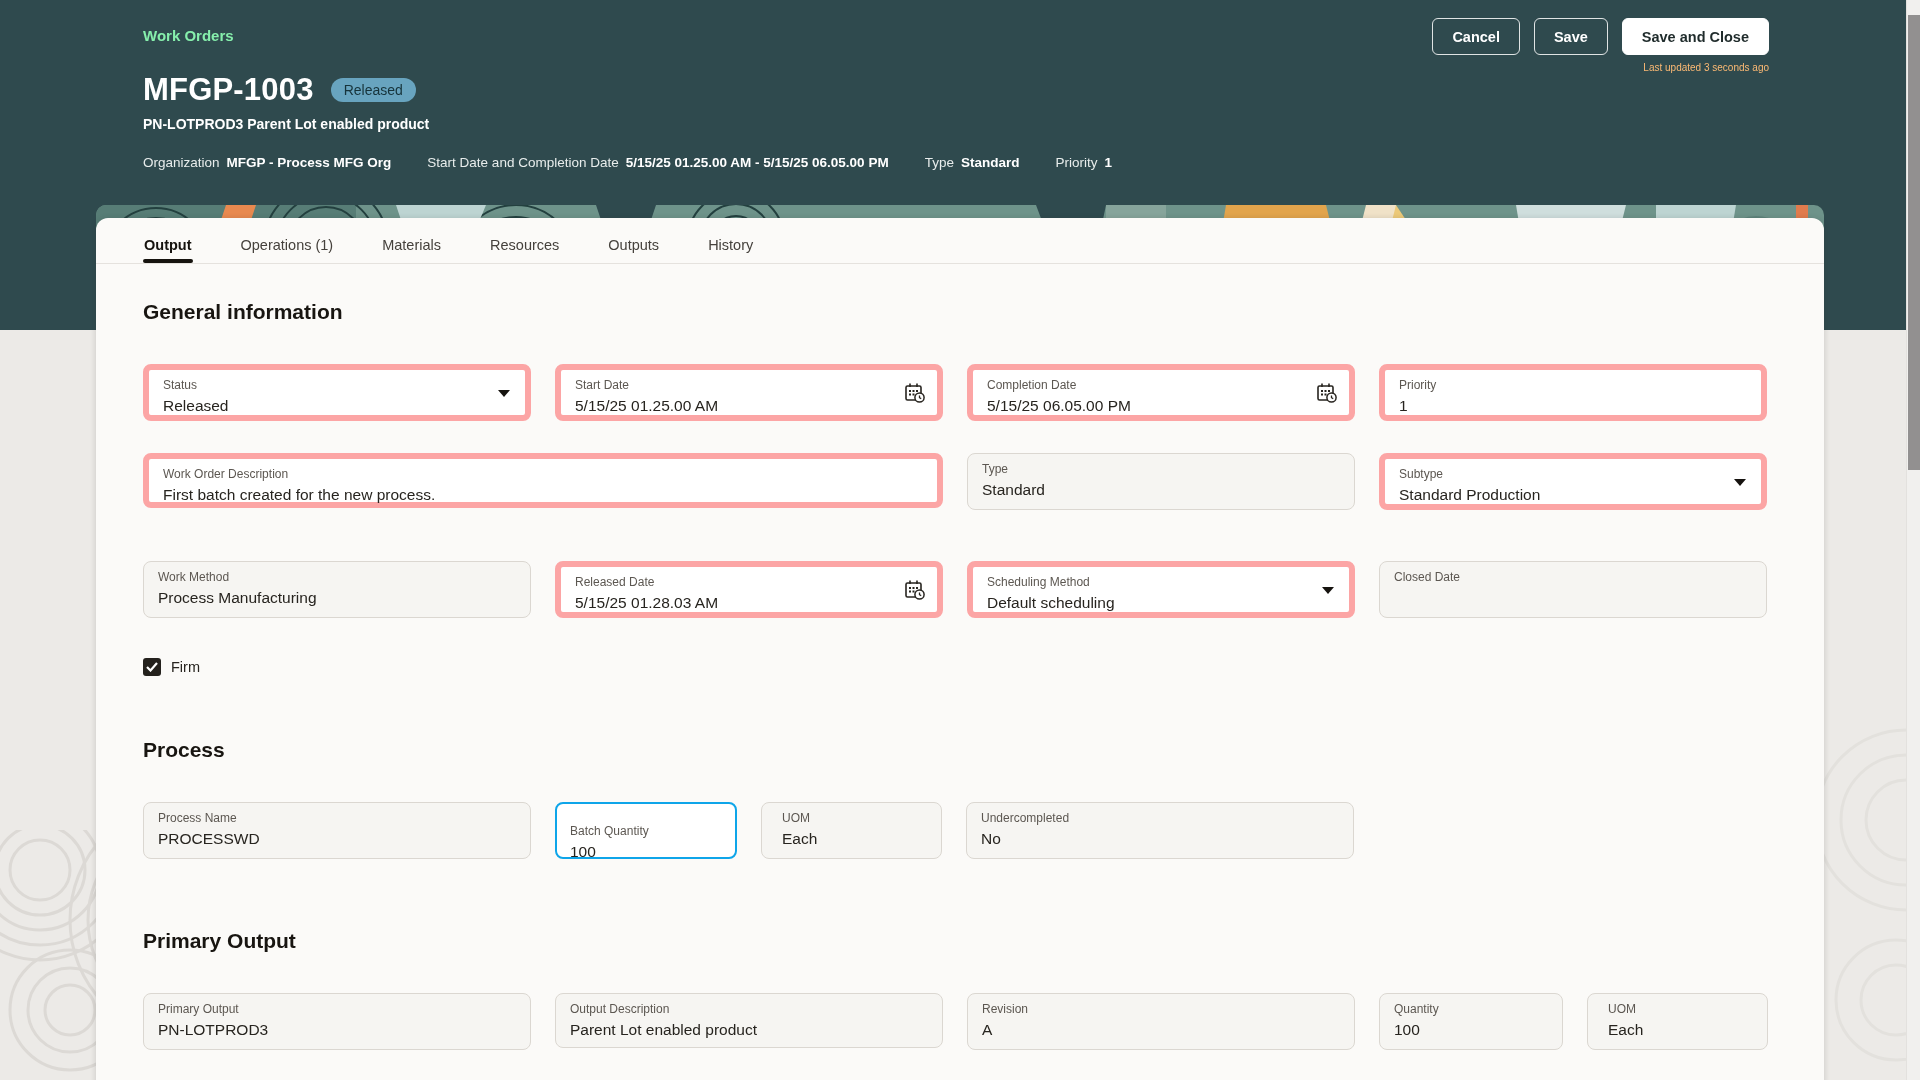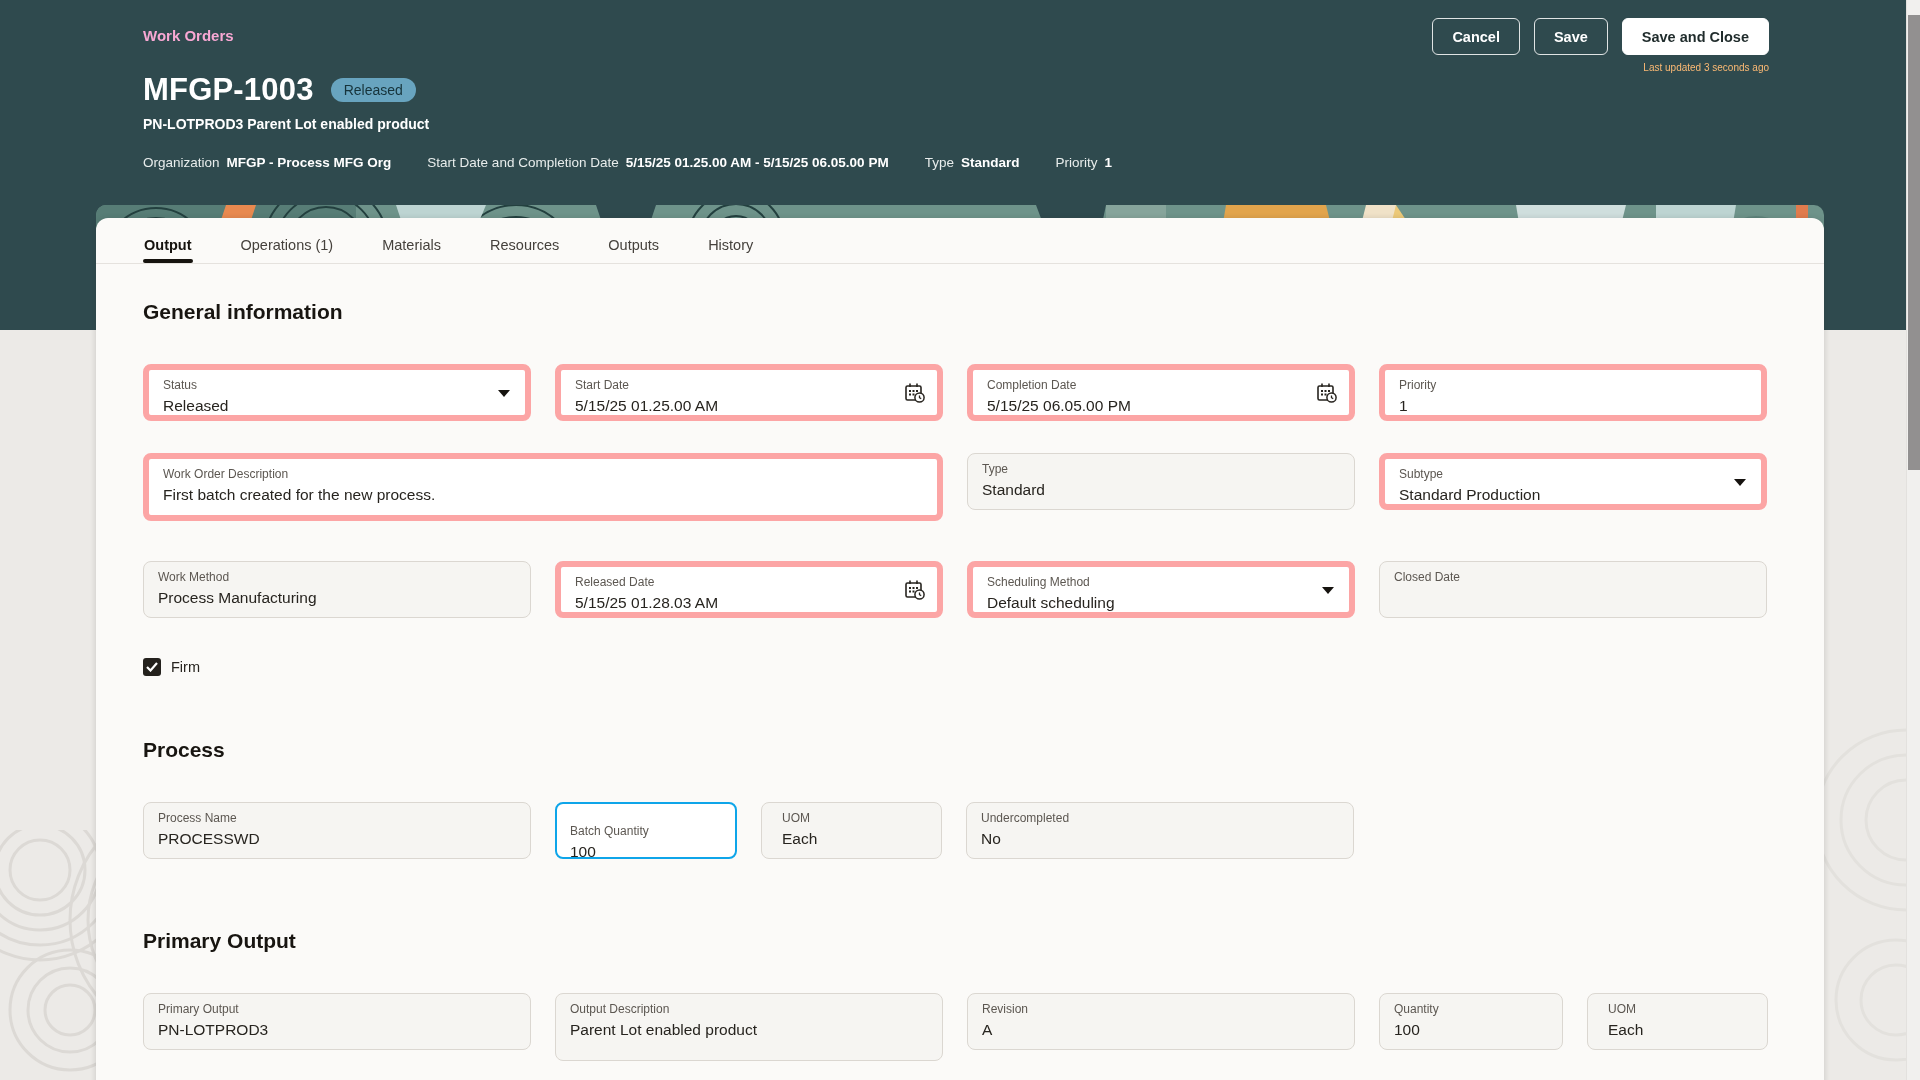--- a/index.html
+++ b/index.html
@@ -1,21 +1,21 @@
 <!DOCTYPE html>
 <html><head>
 <meta charset="utf-8">
 <style>
   * { margin:0; padding:0; box-sizing:border-box; }
   html,body { width:1920px; height:1080px; overflow:hidden; }
   body { font-family:"Liberation Sans", sans-serif; background:#eceae7; position:relative; }
 
   
   .app-header { position:absolute; top:0; left:0; width:1920px; height:330px; background:#2f4a4e; }
-  .breadcrumb { position:absolute; top:27px; left:143px; color:#f9a8d4; font-size:15px; font-weight:700; cursor:pointer; }
+  .breadcrumb { position:absolute; top:27px; left:143px; color:#86efac; font-size:15px; font-weight:700; cursor:pointer; }
   .hdr-actions { position:absolute; top:18px; right:151px; display:flex; gap:14px;justify-content:center; }
   .btn { height:37px; border-radius:6px; font-size:14.5px; font-weight:700; padding:0 19px;
          display:flex; align-items:center; justify-content:center; cursor:pointer; white-space:nowrap; }
   .btn.ghost { background:transparent; border:1px solid rgba(255,255,255,0.85); color:#fff; }
   .btn.solid { background:#ffffff; border:1px solid #ffffff; color:#1f2b2b; }
   .last-updated { position:absolute; top:62px; right:151px; color:#fdba74; font-size:10px; }
   .title-row { position:absolute; top:72px; left:143px; display:flex; align-items:center; gap:17px; }
   .wo-title { color:#ffffff; font-size:31px; font-weight:700; letter-spacing:0.2px; }
   .badge { background:#68a4bf; color:#16333a; font-size:14px; font-weight:400; border-radius:12px;
            padding:3px 13px; line-height:18px; }
@@ -42,21 +42,21 @@
                        background:#16130f; border-radius:3px; }
   .tab-divider { position:absolute; top:45px; left:0; width:100%; height:1px; background:#e5e2de; }
 
   .section-h { position:absolute; left:47px; font-size:21px; font-weight:700; color:#181511; }
 
   .frow { position:absolute; left:47px; display:flex; gap:24px; align-items:flex-start; }
 
   .field { background:#ffffff; border:6px solid #fca5a5; border-radius:8px; height:57px;
            padding:8px 14px 0 14px; position:relative; cursor:text; }
   .field.readonly { background:#f6f5f2; border:1px solid #dbd7d1; cursor:default; }
-  .field.tall { height:68px; }
+  .field.tall { height:55px; }
   .field.focused { border:2px solid #0ea5e9; padding-left:13px; padding-top:20px; }
   .f-label { font-size:12px; color:#5c5751; line-height:15px; margin-bottom:3px; white-space:nowrap; }
   .f-value { font-size:15.5px; color:#27241f; line-height:19px; white-space:nowrap; }
 
   .w-1 { width:388px; } .w-2 { width:800px; }
   .w-s1 { width:182px; } .w-s2 { width:181px;padding-left:20px; } .w-s3 { width:184px; }
 
   .caret { position:absolute; right:15px; top:50%; margin-top:-3px; width:0; height:0;
            border-left:6px solid transparent; border-right:6px solid transparent;
            border-top:7px solid #16130f; cursor:pointer; }

